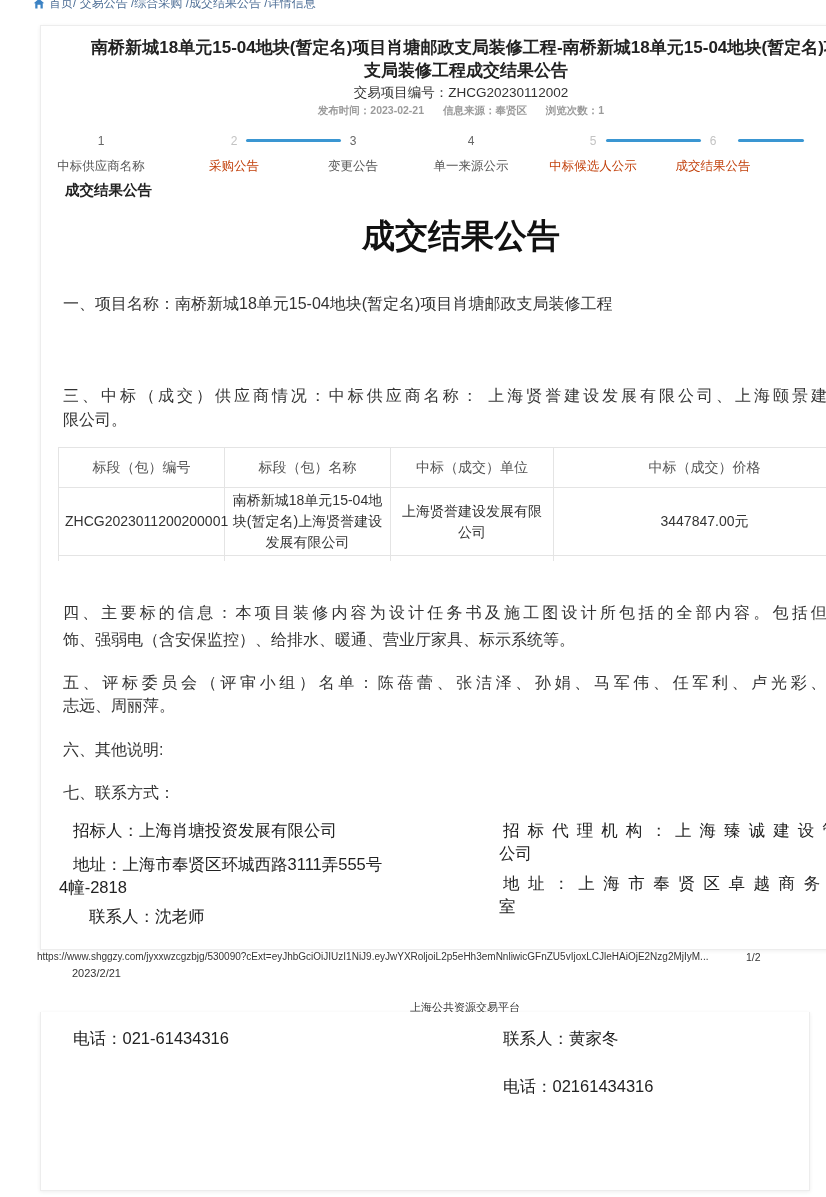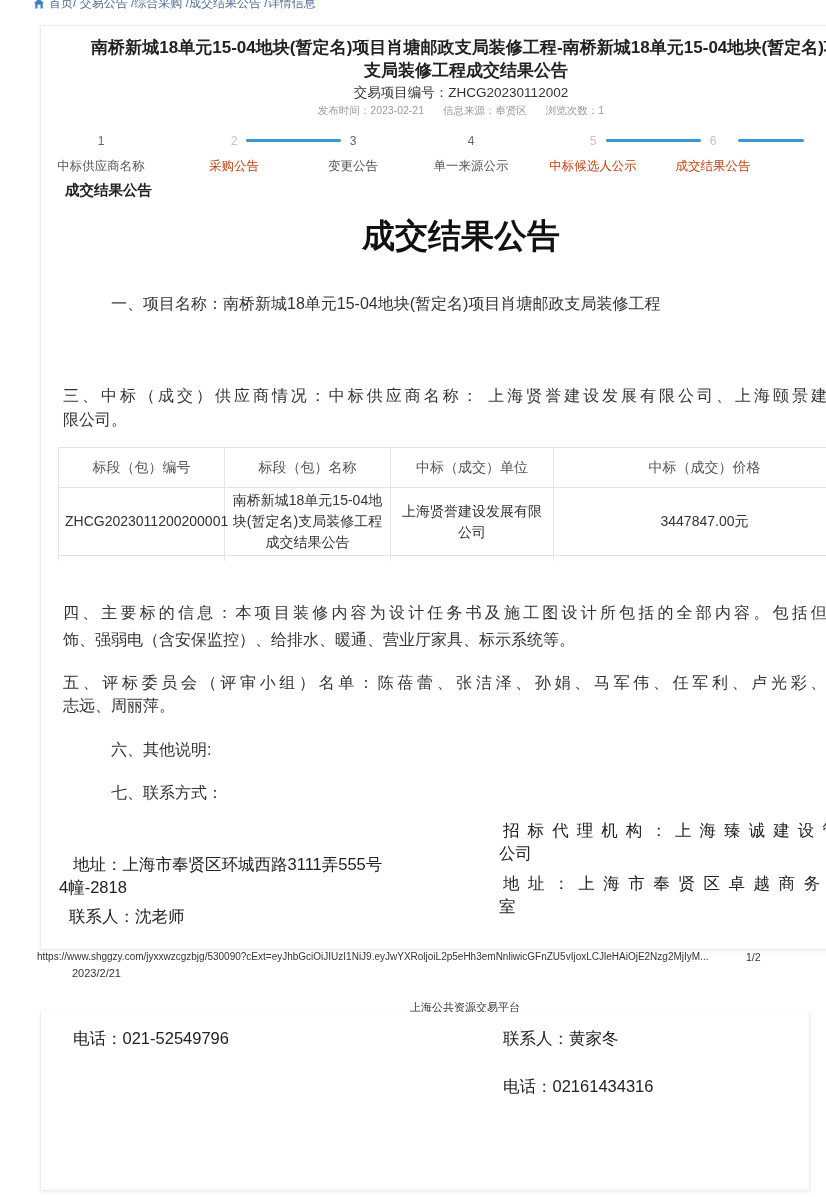--- a/index.html
+++ b/index.html
@@ -21,36 +21,36 @@
   #card1{left:40px;top:25px;width:840px;height:923px;}
   #card2{left:40px;top:1012px;width:768px;height:178px;border-top:none;}
 
   
   .doc-title{position:absolute;top:10px;left:50px;width:750px;color:#222;font-weight:bold;
     font-size:17px;line-height:23px;text-align:center;}
   .doc-title .l1{text-align:justify;text-align-last:justify;text-justify:inter-character;
     height:23px;overflow:hidden;}
   .proj-no{position:absolute;top:58px;left:0;width:100%;text-align:center;font-size:13.5px;color:#333;}
   .meta{position:absolute;top:78px;left:0;width:100%;text-align:center;font-size:10.5px;color:#9b9b9b;}
-  .meta span{margin:16px 8px;}
+  .meta span{margin:16px 8px;font-weight:bold;}
 
   
   .step-num{position:absolute;top:108px;transform:translateX(-50%);font-size:12px;}
   .n-dark{color:#666;} .n-light{color:#c3c3c3;}
   .step-label{position:absolute;top:132px;transform:translateX(-50%);font-size:12.5px;white-space:nowrap;cursor:pointer;}
   .l-dark{color:#555;} .l-blue{color:#c2410c;}
   .connector{position:absolute;top:113px;height:3px;background:#3a96d2;border-radius:2px;}
 
   .section-heading{position:absolute;top:155px;left:24px;font-size:14.5px;font-weight:bold;color:#222;}
   .big-title{position:absolute;top:188px;left:0;width:100%;text-align:center;
     font-size:33px;font-weight:bold;color:#111;}
 
   
   .para{position:absolute;left:22px;font-size:16px;color:#333;line-height:24px;}
-  .oneline{white-space:nowrap;margin-left:48px;}
+  .oneline{white-space:nowrap;}
   .jline{width:783px;text-align:justify;text-align-last:justify;text-justify:inter-character;
     height:24px;overflow:hidden;}
   #p1{top:266px;} #p2{top:313px;} #p3{top:358px;}
   #p4{top:573px;line-height:27px;} #p4 .jline{height:27px;}
   #p5{top:645px;line-height:23px;} #p5 .jline{height:23px;}
   #p6{top:712px;} #p7{top:755px;}
 
   
   table.result{position:absolute;top:421px;left:17px;width:797px;border-collapse:collapse;table-layout:fixed;}
   table.result th,table.result td{border:1px solid #e4e4e4;text-align:center;vertical-align:middle;
@@ -141,21 +141,21 @@
         </colgroup>
       <tbody>
           <tr>
         <th>标段（包）编号</th>
         <th>标段（包）名称</th>
         <th>中标（成交）单位</th>
         <th>中标（成交）价格</th>
       </tr>
       <tr>
         <td>ZHCG2023011200200001</td>
-        <td>南桥新城18单元15-04地块(暂定名)支局装修工程成交结果公告</td>
+        <td>南桥新城18单元15-04地块(暂定名)上海贤誉建设发展有限公司</td>
         <td>上海贤誉建设发展有限公司</td>
         <td>3447847.00元</td>
       </tr>
       <tr class="stub">
         <td></td>
             <td></td>
             <td></td>
             <td></td>
       </tr>
     </tbody>
@@ -167,35 +167,36 @@
     </div>
 
     <div class="para" id="p5">
       <div class="jline">五、评标委员会（评审小组）名单：陈蓓蕾、张洁泽、孙娟、马军伟、任军利、卢光彩、马</div>
       <div>志远、周丽萍。</div>
     </div>
 
     <div class="para oneline" id="p6">六、其他说明:</div>
     <div class="para oneline" id="p7">七、联系方式：</div>
 
+    <div class="c-line" style="left:32px;top:794px">招标人：上海肖塘投资发展有限公司</div>
     <div class="c-line" style="left:32px;top:828px">地址：上海市奉贤区环城西路3111弄555号</div>
     <div class="c-line" style="left:18px;top:851px">4幢-2818</div>
-    <div class="c-line" style="left:28px;top:880px">联系人：沈老师</div>
+    <div class="c-line" style="left:48px;top:880px">联系人：沈老师</div>
 
     <div class="c-line cjust" style="left:462px;top:794px">招标代理机构：上海臻诚建设管理咨</div>
     <div class="c-line" style="left:458px;top:817px">公司</div>
     <div class="c-line cjust" style="left:462px;top:847px">地址：上海市奉贤区卓越商务中心3</div>
     <div class="c-line" style="left:458px;top:870px">室</div>
   </div>
 
   <div class="url-line">https://www.shggzy.com/jyxxwzcgzbjg/530090?cExt=eyJhbGciOiJIUzI1NiJ9.eyJwYXRoljoiL2p5eHh3emNnliwicGFnZU5vIjoxLCJleHAiOjE2Nzg2MjIyM...</div>
   <div class="page-ind">1/2</div>
 
   <div class="p2-date">2023/2/21</div>
   <div class="p2-site">上海公共资源交易平台</div>
 
   <div class="card" id="card2">
-    <div class="c-line" style="left:32px;top:16px">电话：021-52549796</div>
+    <div class="c-line" style="left:32px;top:16px">电话：021-61434316</div>
     <div class="c-line" style="left:462px;top:16px">联系人：黄家冬</div>
     <div class="c-line" style="left:462px;top:64px">电话：02161434316</div>
   </div>
 
 </div>
 
 </body></html>

